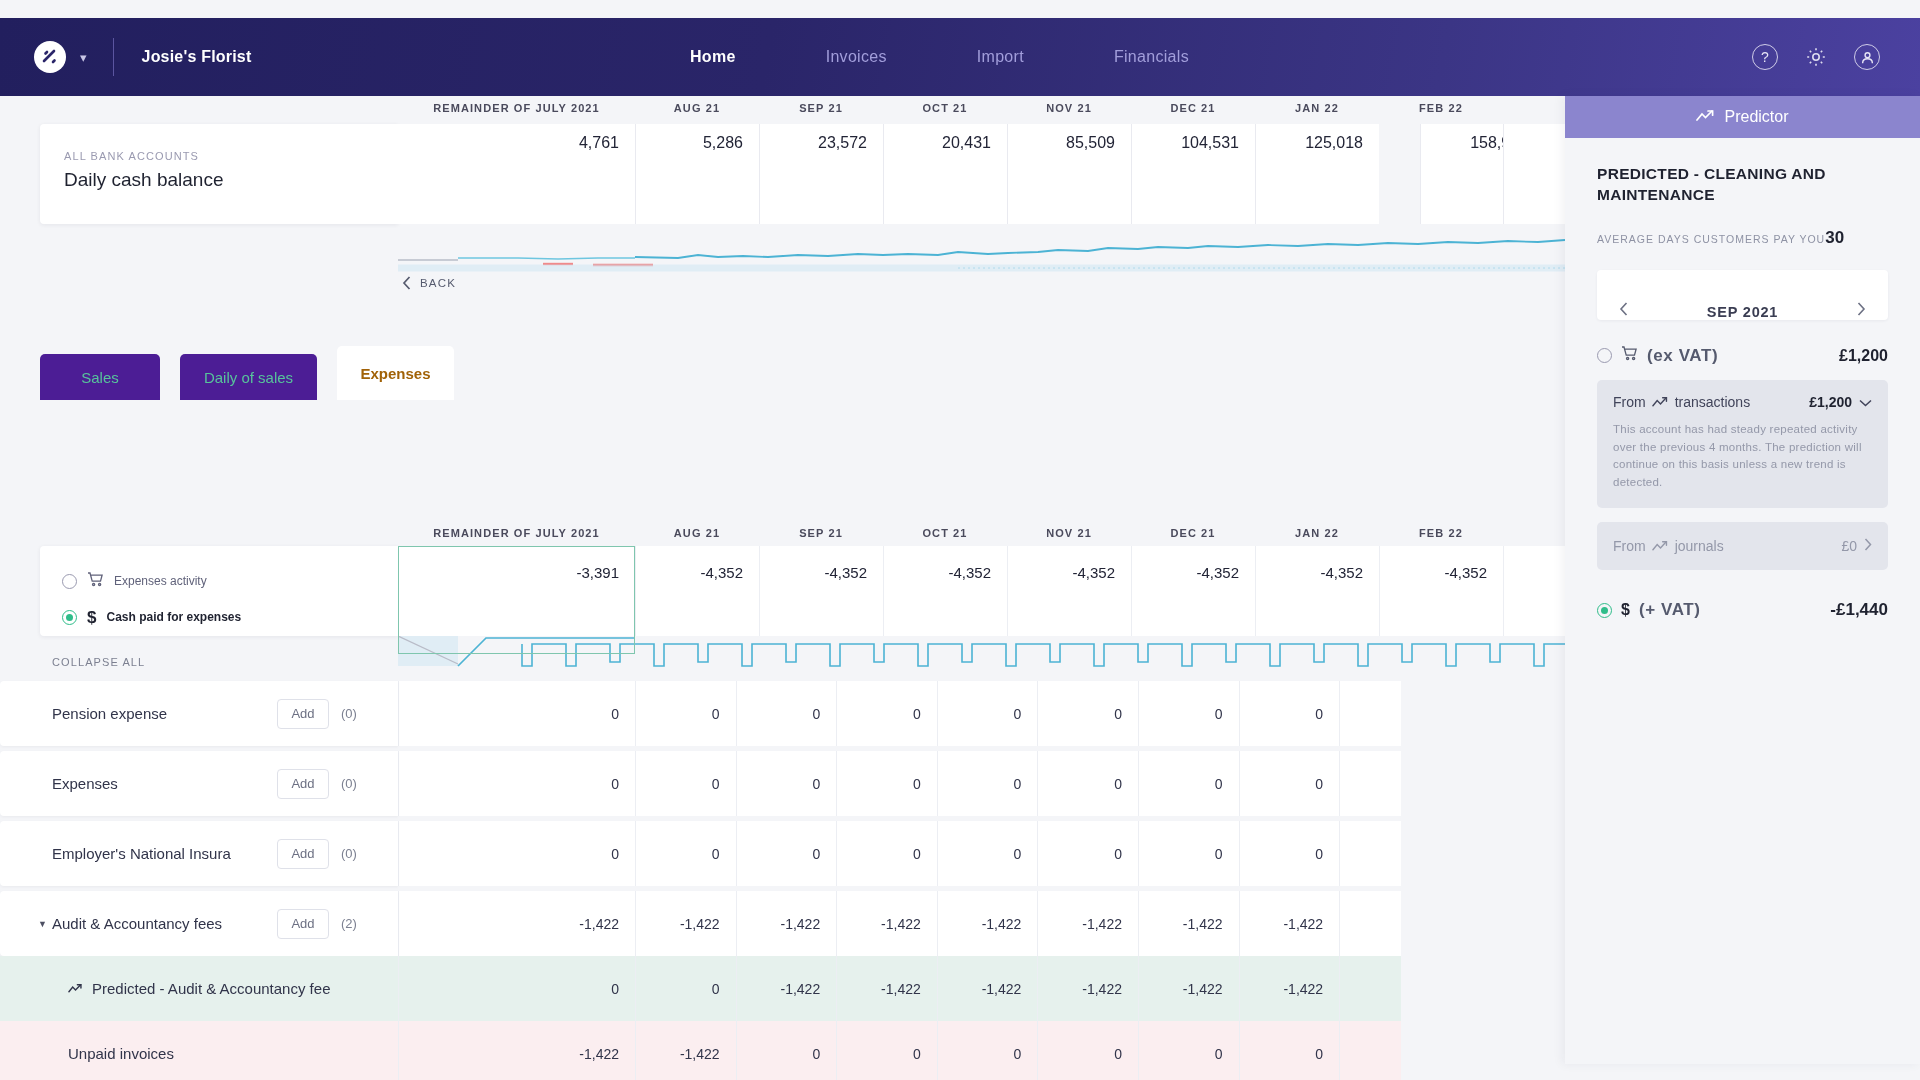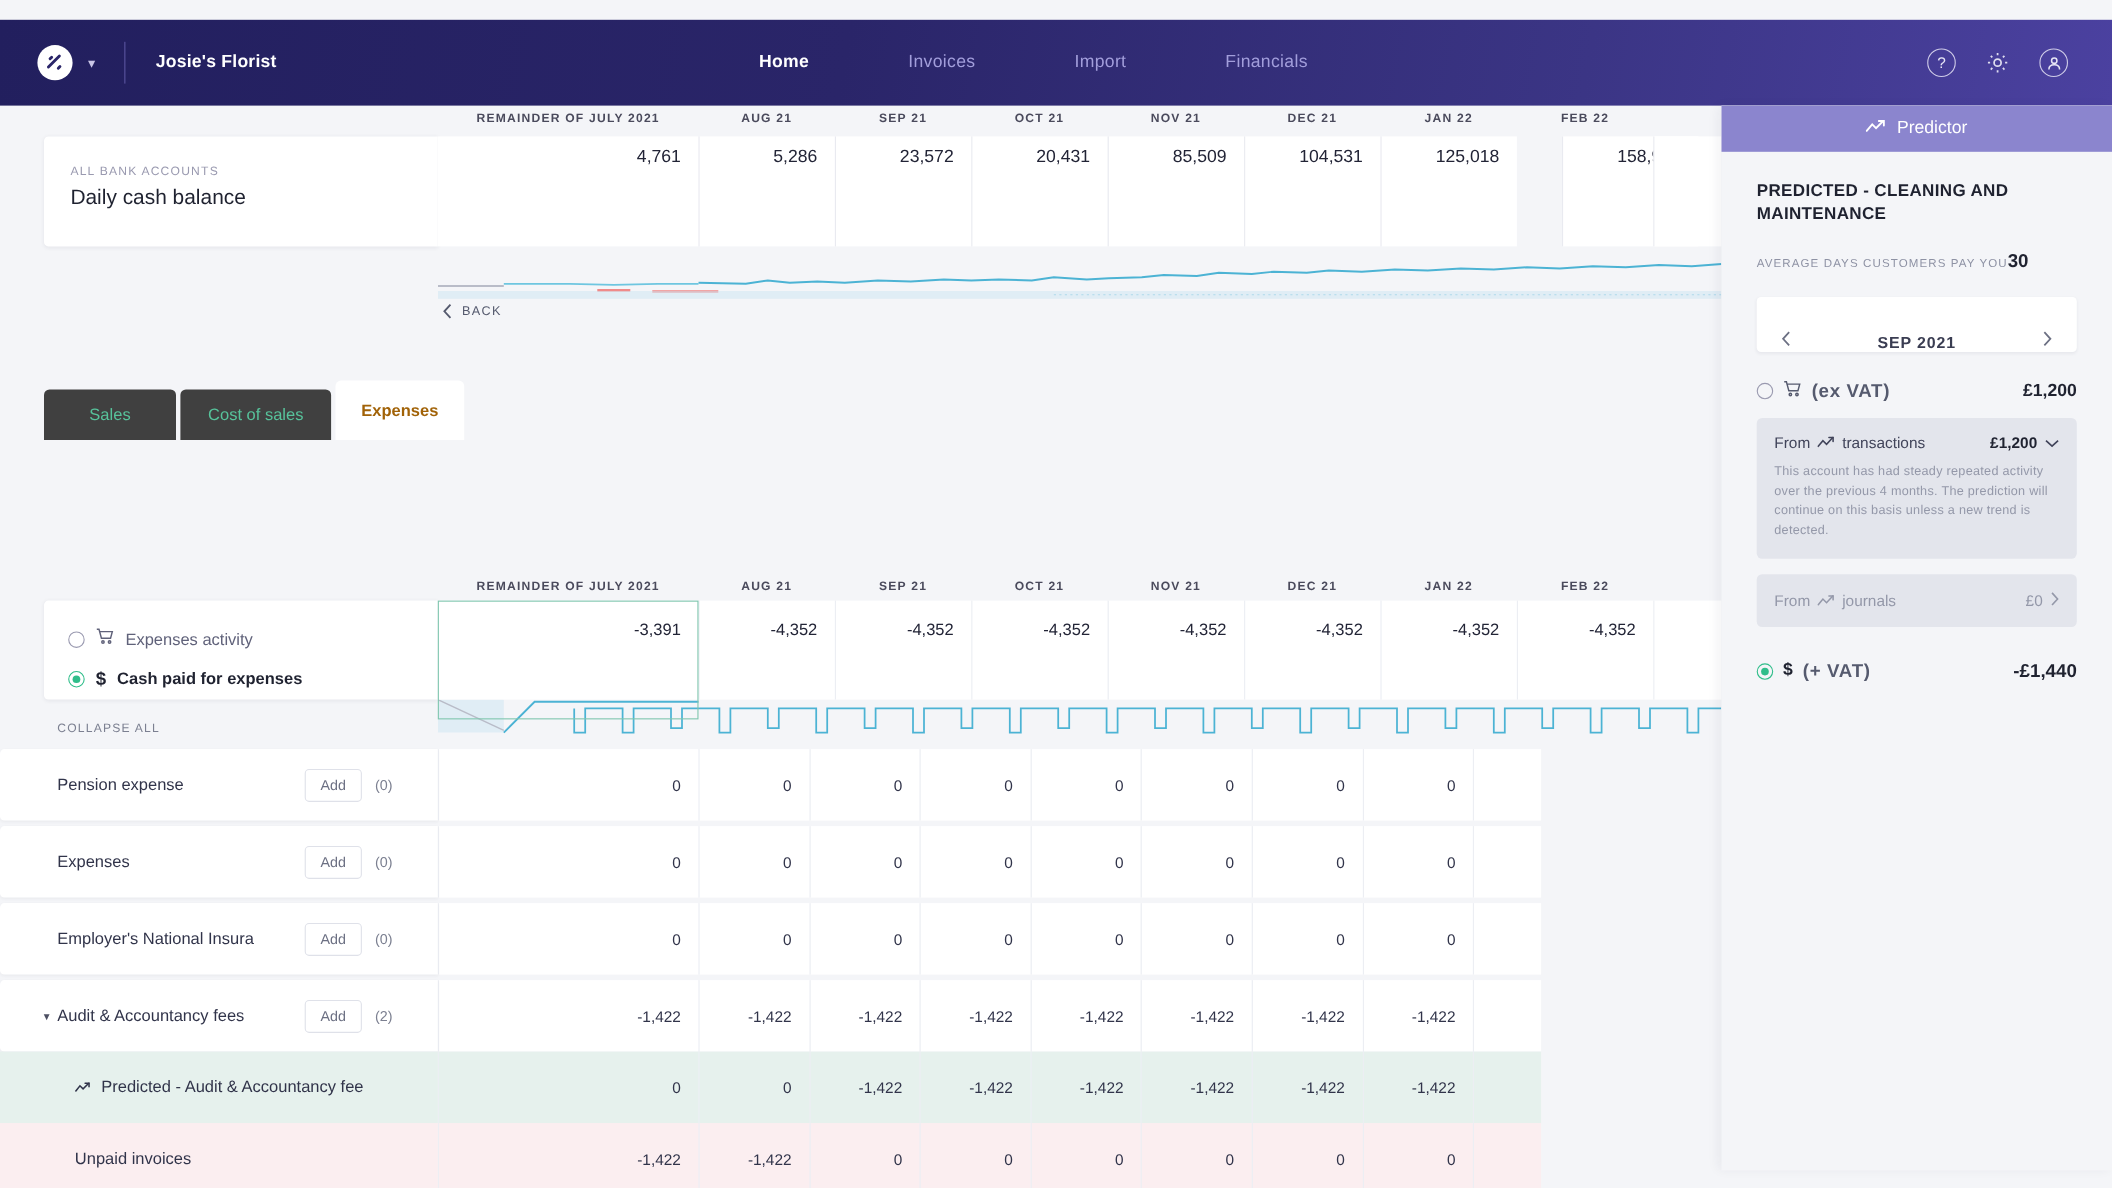--- a/index.html
+++ b/index.html
@@ -102,42 +102,42 @@
     display: flex; align-items: center; gap: 9px;
     font-size: 11.5px; letter-spacing: 1.2px; color: #555a6e; cursor: pointer;
   }
 
   
   .tabs { position: absolute; left: 40px; top: 250px; display: flex; align-items: flex-end; }
   .tab {
     width: 120px; height: 46px; display: flex; align-items: center; justify-content: center;
     font-size: 15px; border-radius: 5px 5px 0 0; cursor: pointer;
   }
-  .tab.inactive { background: #404040; color: #57c39b; margin-right: 4px; }
+  .tab.inactive { background: #4c1d95; color: #57c39b; margin-right: 20px; }
   .tab.inactive.wide { width: 137px; }
   .tab.active { background: #fff; color: #a16207; font-weight: bold; width: 117px; height: 54px; }
 
   
   .activity-head-row {
     position: absolute; left: 0; top: 425px; width: 1565px; height: 24px;
   }
   .act-card {
     position: absolute; left: 40px; top: 450px; width: 358px; height: 90px;
     background: #fff; border-radius: 4px 0 0 4px;
     box-shadow: 0 1px 4px rgba(30,30,60,.07);
     padding-top: 17px;
   }
   .radio-line { display: flex; align-items: center; gap: 10px; padding-left: 22px; height: 36px; }
   .radio {
     width: 15px; height: 15px; border-radius: 50%; border: 1.6px solid #9a9ab0;
     flex: none; display: flex; align-items: center; justify-content: center;
   }
   .radio.on { border-color: #2fbd8a; }
   .radio.on::after { content: ""; width: 7px; height: 7px; border-radius: 50%; background: #2fbd8a; }
-  .rl-label { font-size: 15px; color: #60627a; }
+  .rl-label { font-size: 12px; color: #60627a; }
   .rl-label.bold { color: #1f2230; font-weight: bold; }
 
   .act-cells { position: absolute; left: 398px; top: 450px; height: 90px; }
   .act-cell {
     position: absolute; top: 0; height: 90px; background: #fff;
     border-left: 1px solid #eceef3;
     font-size: 15px; color: #222436; text-align: right; padding: 18px 16px 0 0;
   }
   .act-cell.first { border-left: none; }
   .sel-box {
@@ -328,21 +328,21 @@
       <div class="back-btn">
         <svg width="9" height="14" viewBox="0 0 9 14" fill="none" stroke="#555a6e" stroke-width="1.7">
           <path d="M7.5 1 L2 7 L7.5 13"></path>
         </svg>
         <span>BACK</span>
       </div>
     </div>
 
     <div class="tabs">
       <div class="tab inactive">Sales</div>
-      <div class="tab inactive wide">Cost of sales</div>
+      <div class="tab inactive wide">Daily of sales</div>
       <div class="tab active">Expenses</div>
     </div>
 
     <div class="activity-head-row">
       <span class="col-head" style="left:398px;width:237px">REMAINDER OF JULY 2021</span>
       <span class="col-head" style="left:635px;width:124px">AUG 21</span>
       <span class="col-head" style="left:759px;width:124px">SEP 21</span>
       <span class="col-head" style="left:883px;width:124px">OCT 21</span>
       <span class="col-head" style="left:1007px;width:124px">NOV 21</span>
       <span class="col-head" style="left:1131px;width:124px">DEC 21</span>

